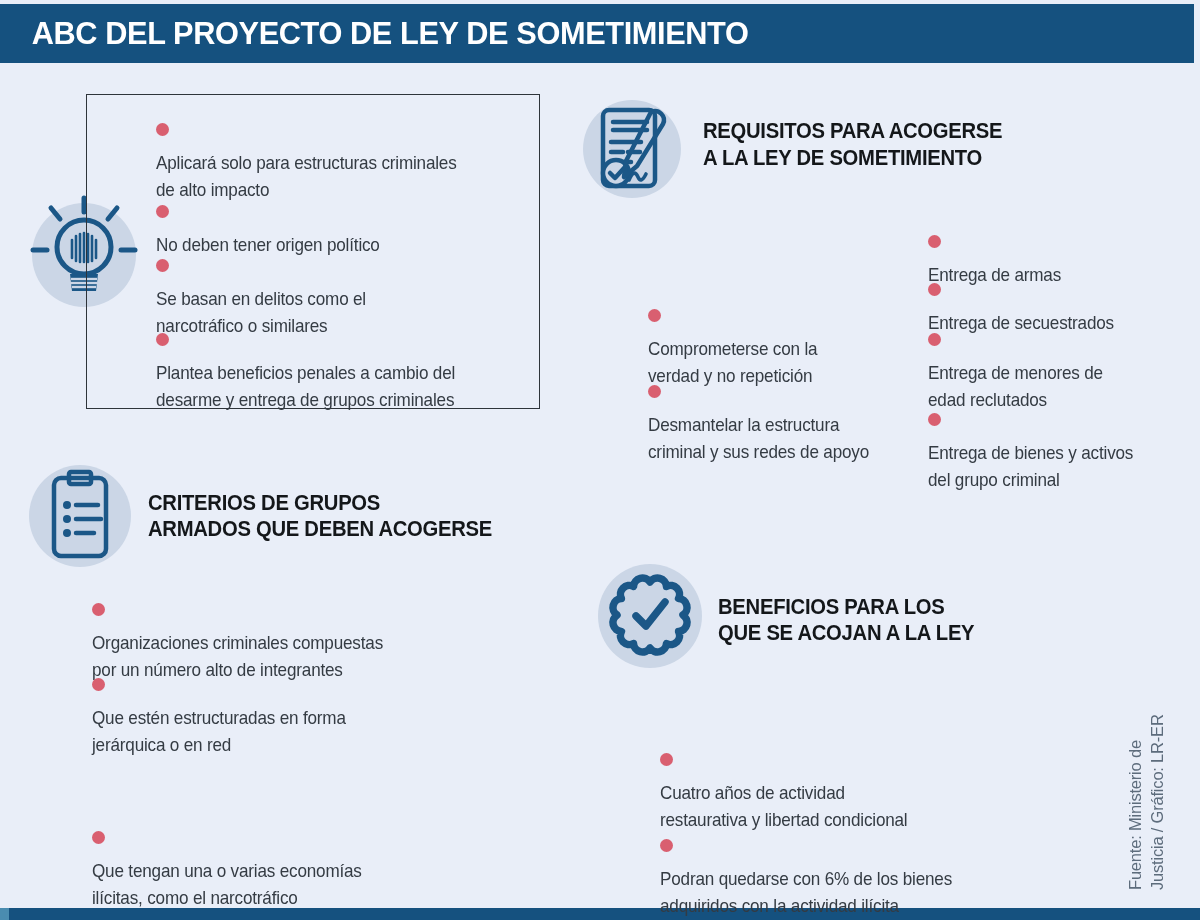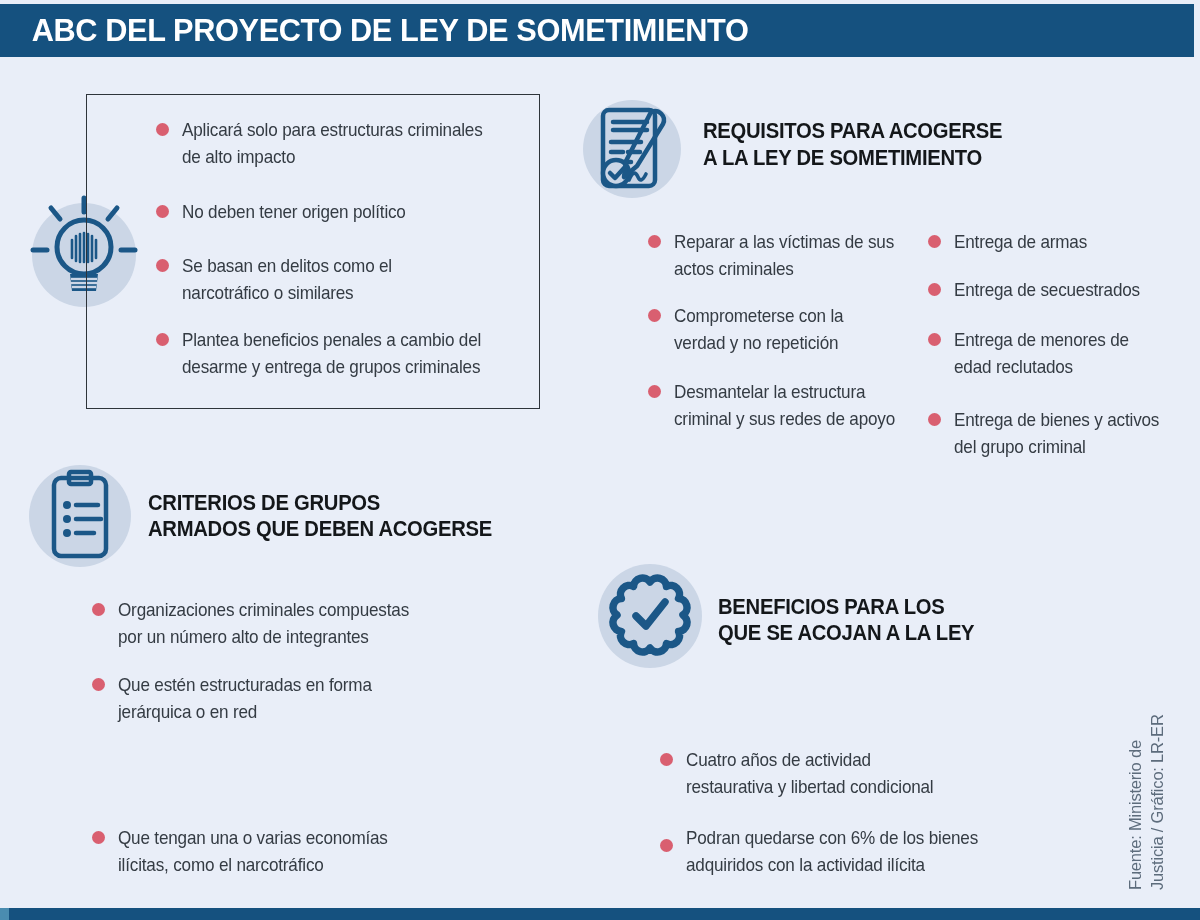--- a/index.html
+++ b/index.html
@@ -1,29 +1,29 @@
 <!DOCTYPE html>
 <html><head>
 <meta charset="utf-8">
 <style>
   html,body{margin:0;padding:0;background:#ffffff;}
   .canvas{position:relative;width:1200px;height:920px;background:#e9eef8;overflow:hidden;
           font-family:"Liberation Sans","DejaVu Sans",sans-serif;}
-  .topbar{position:absolute;left:0;top:4px;width:1194px;height:53px;background:#15517f;
+  .topbar{position:absolute;left:0;top:4px;width:1194px;height:59px;background:#15517f;
           display:flex;align-items:center;}
   .title{color:#ffffff;font-size:32px;font-weight:bold;padding-left:33px;letter-spacing:-0.4px;
          white-space:nowrap;transform:scaleX(0.96);transform-origin:left center;}
   .introbox{position:absolute;left:86px;top:94px;width:452px;height:313px;
             border:1.5px solid #2e343a;z-index:2;background:transparent;}
   .icon{position:absolute;z-index:1;}
   .heading{position:absolute;font-size:22px;line-height:27px;font-weight:bold;color:#14171a;
            white-space:pre-line;letter-spacing:-0.3px;transform:scaleX(0.92);
            transform-origin:left top;z-index:2;}
   .heading.tight{line-height:26px;}
-  .item{position:absolute;display:flex;gap:13px;z-index:2;}
+  .item{position:absolute;display:flex;gap:13px;z-index:2;flex-direction:column;}
   .dot{width:13px;height:13px;border-radius:50%;background:#d95f70;margin-top:7px;flex-shrink:0;}
   .dot-low{margin-top:15px;}
   .txt{font-size:19px;line-height:27px;color:#343b43;white-space:pre-line;letter-spacing:-0.2px;
        transform:scaleX(0.9);transform-origin:left top;}
   .source{position:absolute;left:1124px;top:890px;width:190px;height:46px;
           transform:rotate(-90deg);transform-origin:0 0;font-size:16.5px;line-height:22px;
           color:#5d6c7c;white-space:pre-line;letter-spacing:-0.2px;}
   .bottombar{position:absolute;left:0;top:908px;width:1200px;height:12px;background:#15517f;}
   .accent-sq{position:absolute;left:0;top:908px;width:9px;height:12px;background:#4a8cb0;z-index:3;}
   svg .st{stroke:#1b5787;fill:none;stroke-linecap:round;stroke-linejoin:round;}
@@ -89,25 +89,20 @@
     <line class="st" stroke-width="4.5" x1="61" y1="68" x2="73" y2="68"></line>
     <line class="st" stroke-width="4.5" x1="44" y1="78" x2="64" y2="78"></line>
     <circle cx="49" cy="89" r="13" fill="#cbd6e6" stroke="#1b5787" stroke-width="4.5"></circle>
     <path class="st" stroke-width="4.5" d="M43,89 l5,5 l10,-11"></path>
     <path class="st" stroke-width="4.5" d="M84,28 a9,9 0 0 1 12,12 L70,82 l-13,11 l2,-16 Z"></path>
     <path class="st" stroke-width="3.6" d="M62,96 q5,-12 9,-3 q3,7 8,-3"></path>
   </svg>
   <div class="heading" style="left:703px;top:117px">REQUISITOS PARA ACOGERSE
 A LA LEY DE SOMETIMIENTO</div>
 
-  <div class="item" style="left:648px;top:228px">
-    <span class="dot"></span>
-    <div class="txt">Reparar a las víctimas de sus
-actos criminales</div>
-  </div>
   <div class="item" style="left:648px;top:302px">
     <span class="dot"></span>
     <div class="txt">Comprometerse con la
 verdad y no repetición</div>
   </div>
   <div class="item" style="left:648px;top:378px">
     <span class="dot"></span>
     <div class="txt">Desmantelar la estructura
 criminal y sus redes de apoyo</div>
   </div>

